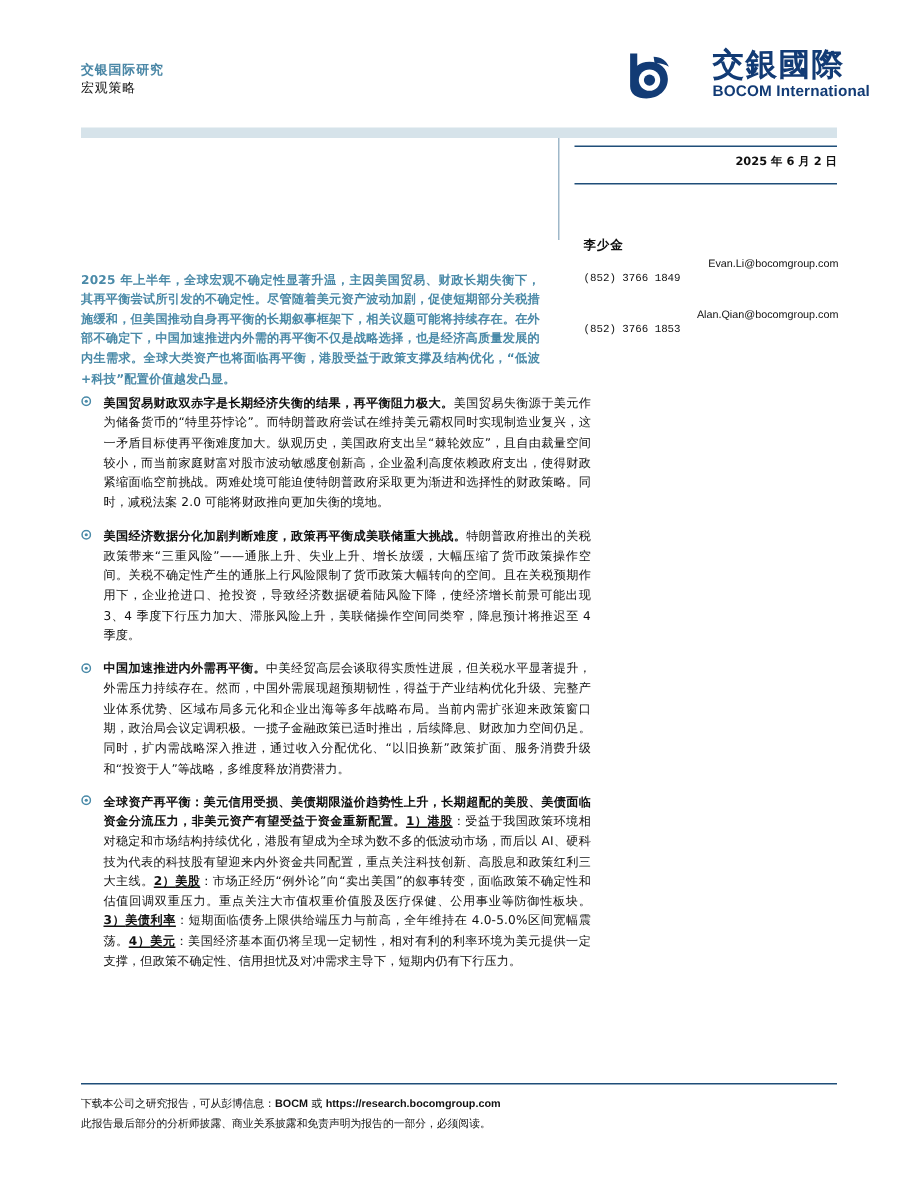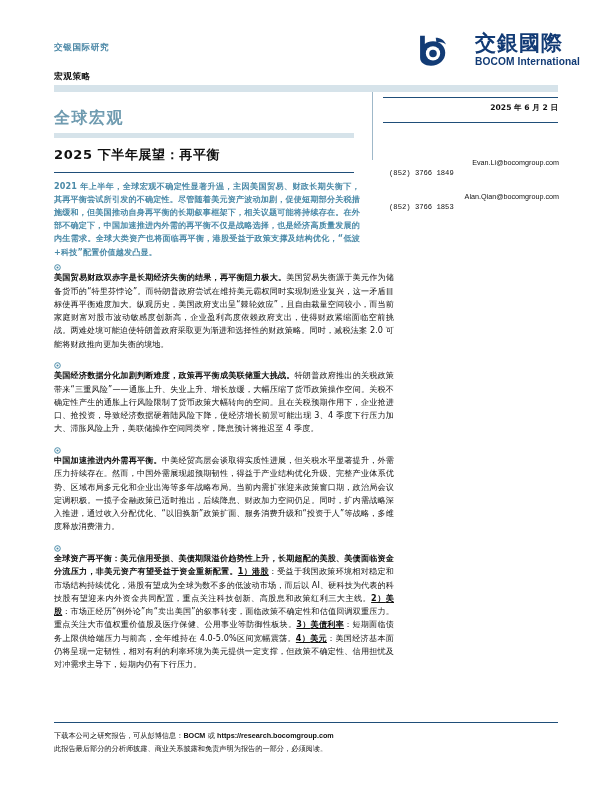--- a/index.html
+++ b/index.html
@@ -36,24 +36,24 @@
     line-height: 1.35;
   }
   .brand-research {
     font-size: 8.6px;
     font-weight: bold;
     color: #4a87a6;
     letter-spacing: 0.6px;
   }
   .brand-sector {
     font-size: 8.6px;
-    font-weight: bold;
+    font-weight: normal;
     color: #111111;
     letter-spacing: 0.6px;
-    margin-top: 17px;
+    margin-top: 0;
   }
   .logo-wrap {
     position: absolute;
     right: 32px;
     top: 33px;
     display: flex;
     align-items: center;
     gap: 25px;
   }
   .logo-mark {
@@ -210,21 +210,20 @@
   .bullets {
     position: absolute;
     left: 54px;
     top: 262px;
     width: 340px;
   }
   .bullet {
     display: flex;
     align-items: flex-start;
     margin-bottom: 9px;
-    flex-direction: column;
   }
   .bullet-marker {
     flex: none;
     width: 15px;
     padding-top: 2.4px;
     color: #4a8aa8;
     font-size: 6.5px;
     line-height: 1;
   }
   .bullet-marker svg { display: block; }
@@ -289,31 +288,26 @@
     </div>
 
     <div class="rule-thick"></div>
   </div>
 
   <div class="v-divider"></div>
   <div class="rule-date"></div>
   <div class="date-line">2025 年 6 月 2 日</div>
   <div class="rule-under-date"></div>
 
-  <div class="title-area">
-    <div class="doc-category">全球宏观</div>
-    <div class="cat-rule"></div>
-    <div class="doc-title">2025 下半年展望：再平衡</div>
-    <div class="title-rule"></div>
-  </div>
-
-  <div class="abstract">2021 年上半年，全球宏观不确定性显著升温，主因美国贸易、财政长期失衡下，其再平衡尝试所引发的不确定性。尽管随着美元资产波动加剧，促使短期部分关税措施缓和，但美国推动自身再平衡的长期叙事框架下，相关议题可能将持续存在。在外部不确定下，中国加速推进内外需的再平衡不仅是战略选择，也是经济高质量发展的内生需求。全球大类资产也将面临再平衡，港股受益于政策支撑及结构优化，“低波+科技”配置价值越发凸显。</div>
+
+  <div class="abstract">2025 年上半年，全球宏观不确定性显著升温，主因美国贸易、财政长期失衡下，其再平衡尝试所引发的不确定性。尽管随着美元资产波动加剧，促使短期部分关税措施缓和，但美国推动自身再平衡的长期叙事框架下，相关议题可能将持续存在。在外部不确定下，中国加速推进内外需的再平衡不仅是战略选择，也是经济高质量发展的内生需求。全球大类资产也将面临再平衡，港股受益于政策支撑及结构优化，“低波+科技”配置价值越发凸显。</div>
 
   <div class="sidebar">
     <div class="analyst">
+      <div class="analyst-name">李少金</div>
       <div class="analyst-email">Evan.Li@bocomgroup.com</div>
       <div class="analyst-phone">(852) 3766 1849</div>
     </div>
     <div class="analyst">
       <div class="analyst-email">Alan.Qian@bocomgroup.com</div>
       <div class="analyst-phone">(852) 3766 1853</div>
     </div>
   </div>
 
   <div class="bullets">

